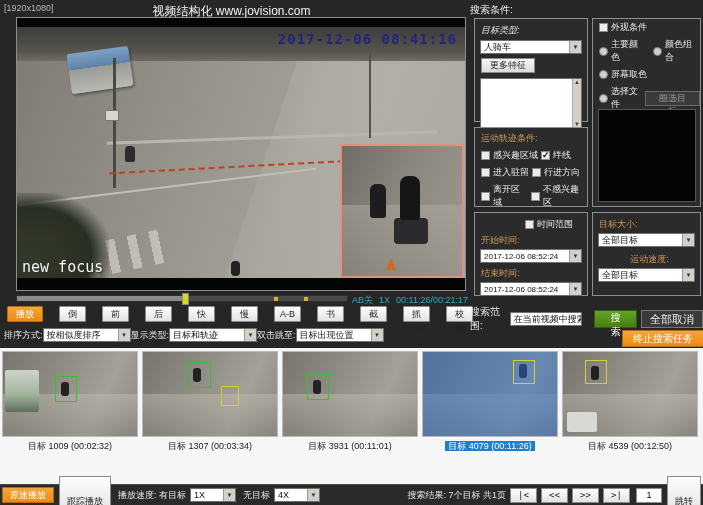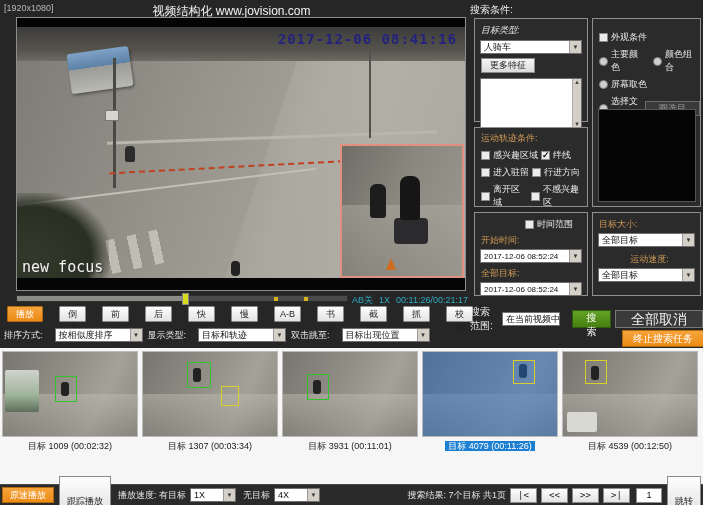--- a/index.html
+++ b/index.html
@@ -88,26 +88,26 @@
     position:relative; flex:0 0 9px; }
   .cb.checked::after { content:"✓"; position:absolute; left:0px; top:-2px; font-size:9px; color:#111; font-weight:bold; }
   .radio { display:inline-block; width:9px; height:9px; border-radius:50%; background:#cfcfcf; border:1px solid #7e7e7e; flex:0 0 9px; }
   .cond-row { display:flex; align-items:center; gap:3px; margin:4px 0 0 6px; }
   .blackbox { position:absolute; left:5px; top:90px; width:98px; height:93px; background:#050505; border:1px solid #555; }
   
   .scope-row { left:470px; top:305px; width:233px; display:flex; align-items:center; gap:4px; }
   .scope-select { width:86px; }
   .btn-search { background:linear-gradient(#62a325,#477f12); color:#fff; border:1px solid #2f5c0a;
     font-size:10px; height:18px; padding:0 12px; }
-  .btn-cancel { background:#3a3a3a; color:#f0f0f0; border:1px solid #777; font-size:14px; height:18px; padding:0 15px; white-space:nowrap; }
+  .btn-cancel { background:#3a3a3a; color:#f0f0f0; border:1px solid #777; font-size:11px; height:18px; padding:0 8px; white-space:nowrap; }
   .btn-stop { left:622px; top:330px; background:linear-gradient(#f6a43c,#ec8b15); color:#fff;
     border:1px solid #b06a10; font-size:10px; height:17px; padding:0 10px; white-space:nowrap; }
   
-  .sortbar { left:4px; top:328px; display:flex; align-items:center; gap:5px; }
-  .sortbar .select { width:88px;margin-left:7px; }
+  .sortbar { left:4px; top:328px; display:flex; align-items:center; }
+  .sortbar .select { width:88px; }
   
   .results { left:0; top:348px; width:703px; height:137px; background:#f6f6f6; }
   .thumb-row { position:absolute; left:2px; top:3px; width:699px; display:flex; gap:4px; }
   .thumb { width:136px; }
   .thumb-scene { position:relative; height:86px; border:1px solid #bbb; overflow:hidden;
     background:linear-gradient(115deg,#77756e 0%,#908d85 40%,#a4a199 70%,#8a877f 100%); }
   .t-road { position:absolute; left:0; bottom:0; right:0; height:50%; background:linear-gradient(180deg, rgba(190,187,178,.5), rgba(120,118,110,.2)); }
   .dbox { position:absolute; border:1px solid #35c22f; }
   .dbox.yellow { border-color:#d8cf2a; }
   .t-bus { position:absolute; left:2px; top:18px; width:34px; height:42px; background:linear-gradient(180deg,#cfd3cc 0%,#9fb39a 60%,#5d6e5a 100%); border-radius:2px; }
@@ -201,21 +201,21 @@
     <button class="mini-btn" style="margin:4px 0 0 6px;">更多特征</button>
     <div class="listbox" style="width:102px; height:50px; margin:5px 0 0 5px;">
       <div class="scrollbar">
           <span>▲</span>
           <span>▼</span>
         </div>
     </div>
   </div>
 
   <div class="abs group g-appear">
-    <div class="cond-row" style="margin-top:12px;">
+    <div class="cond-row" style="margin-top:2px;">
       <span class="cb"></span>
       <span class="wlabel">外观条件</span>
     </div>
     <div class="cond-row">
       <span class="radio"></span>
       <span class="wlabel">主要颜色</span>
       <span class="radio" style="margin-left:4px;"></span>
       <span class="wlabel">颜色组合</span>
     </div>
     <div class="cond-row">
@@ -255,21 +255,21 @@
   <div class="abs group g-time">
     <div class="cond-row" style="margin-top:5px;padding-left:44px;">
       <span class="cb"></span>
       <span class="wlabel">时间范围</span>
     </div>
     <div class="glabel" style="margin:3px 0 0 6px;">开始时间:</div>
     <div class="select" style="width:102px; margin:2px 0 0 5px; font-size:8px;">
       <span>2017-12-06 08:52:24</span>
       <span class="dd-arrow">▼</span>
     </div>
-    <div class="glabel" style="margin:4px 0 0 6px;">全部目标:</div>
+    <div class="glabel" style="margin:4px 0 0 6px;">结束时间:</div>
     <div class="select" style="width:102px; margin:2px 0 0 5px; font-size:8px;">
       <span>2017-12-06 08:52:24</span>
       <span class="dd-arrow">▼</span>
     </div>
   </div>
 
   <div class="abs group g-size">
     <div class="glabel" style="margin:5px 0 0 6px;">目标大小:</div>
     <div class="select" style="width:97px; margin:2px 0 0 5px;">
       <span>全部目标</span>

